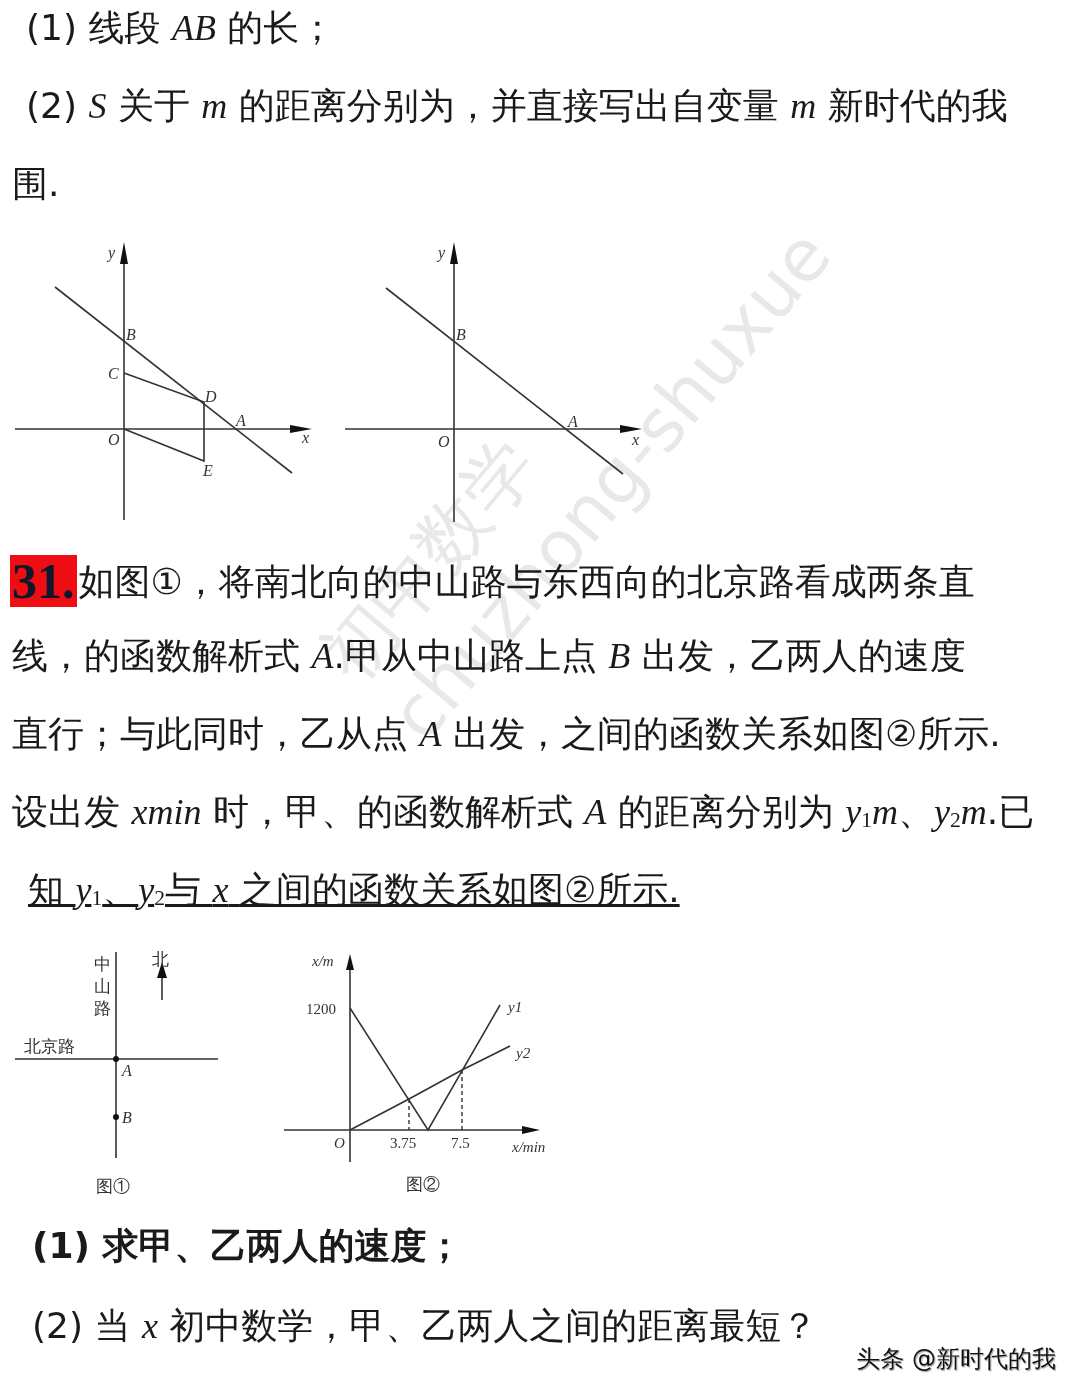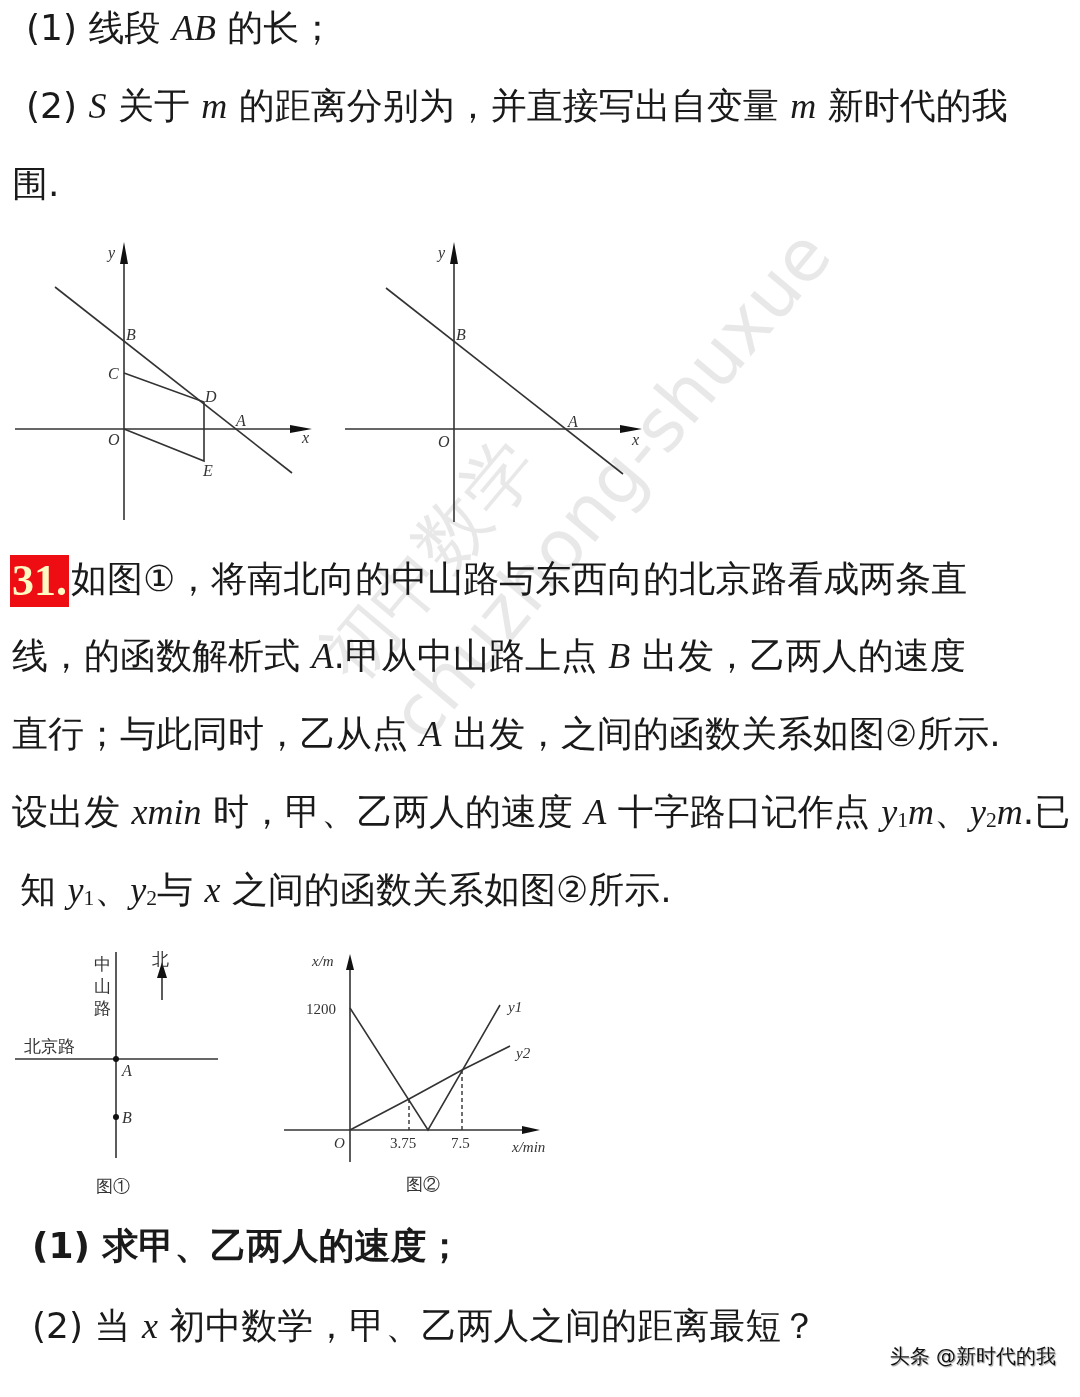--- a/index.html
+++ b/index.html
@@ -1,27 +1,27 @@
 <!DOCTYPE html>
 <html><head>
 <meta charset="utf-8">
 <style>
   html, body { margin: 0; padding: 0; background: #ffffff; }
   body { width: 1080px; height: 1397px; position: relative; overflow: hidden;
          font-family: "DejaVu Sans", "Liberation Sans", sans-serif; color: #1a1a1a; }
   .line { position: absolute; left: 0; white-space: nowrap; font-size: 36px; line-height: 44px; }
   .it { font-family: "Liberation Serif", "DejaVu Serif", serif; font-style: italic; }
   .sub { font-size: 60%; vertical-align: -3px; font-family: "Liberation Serif", serif; font-style: normal; }
-  .badge { display: inline-block; background: #ee0d12; color: #fef9c3; font-family: "Liberation Serif", serif;
-           font-weight: bold; font-size: 44px; line-height: 52px; padding: 0 2px; margin-right: 2px; vertical-align: -4px; }
+  .badge { display: inline-block; background: #ee0d12; color: #0f172a; font-family: "Liberation Serif", serif;
+           font-weight: bold; font-size: 50px; line-height: 52px; padding: 0 2px; margin-right: 2px; vertical-align: -4px; }
   svg { position: absolute; }
   svg text { font-family: "Liberation Serif", "DejaVu Serif", serif; }
   .watermark { position: absolute; left: 300px; top: 640px; transform: rotate(-50deg); transform-origin: 0 0;
                color: rgba(0,0,0,0.09); font-size: 72px; white-space: nowrap; pointer-events: none; }
-  .footer { position: absolute; right: 24px; top: 1343px; font-size: 20px; color: #111;
+  .footer { position: absolute; right: 24px; top: 1343px; font-size: 24px; color: #111;
             text-shadow: 0 0 2px #fff, 1px 1px 1px #888; }
 </style>
 </head>
 <body>
 
 <div class="watermark">
   <div>初中数学</div>
   <div>chuzhong-shuxue</div>
 </div>
 
@@ -90,26 +90,26 @@
   <span>出发，乙两人的速度</span>
 </div>
 <div class="line" style="top:712px; left:12px;">
   <span>直行；与此同时，乙从点</span>
   <span class="it">A</span>
   <span>出发，之间的函数关系如图②所示.</span>
 </div>
 <div class="line" style="top:790px; left:12px;">
   <span>设出发</span>
   <span class="it">xmin</span>
-  <span>时，甲、乙两人的速度</span>
+  <span>时，甲、的函数解析式</span>
   <span class="it">A</span>
-  <span>十字路口记作点</span>
+  <span>的距离分别为</span>
   <span class="it">y</span><span class="sub">1</span><span class="it">m</span><span>、</span><span class="it">y</span><span class="sub">2</span><span class="it">m</span><span>.已</span>
 </div>
-<div class="line" style="top:868px; left:20px;">
+<div class="line" style="top:868px; left:28px;text-decoration:underline;">
   <span>知</span>
   <span class="it">y</span><span class="sub">1</span><span>、</span><span class="it">y</span><span class="sub">2</span><span>与</span>
   <span class="it">x</span>
   <span>之间的函数关系如图②所示.</span>
 </div>
 
 <svg style="left:0; top:940px;" width="250" height="270" viewBox="0 0 250 270">
   <g stroke="#333" stroke-width="1.6" fill="none">
     <line x1="15" y1="119" x2="218" y2="119"></line>
     <line x1="116" y1="12" x2="116" y2="218"></line>

